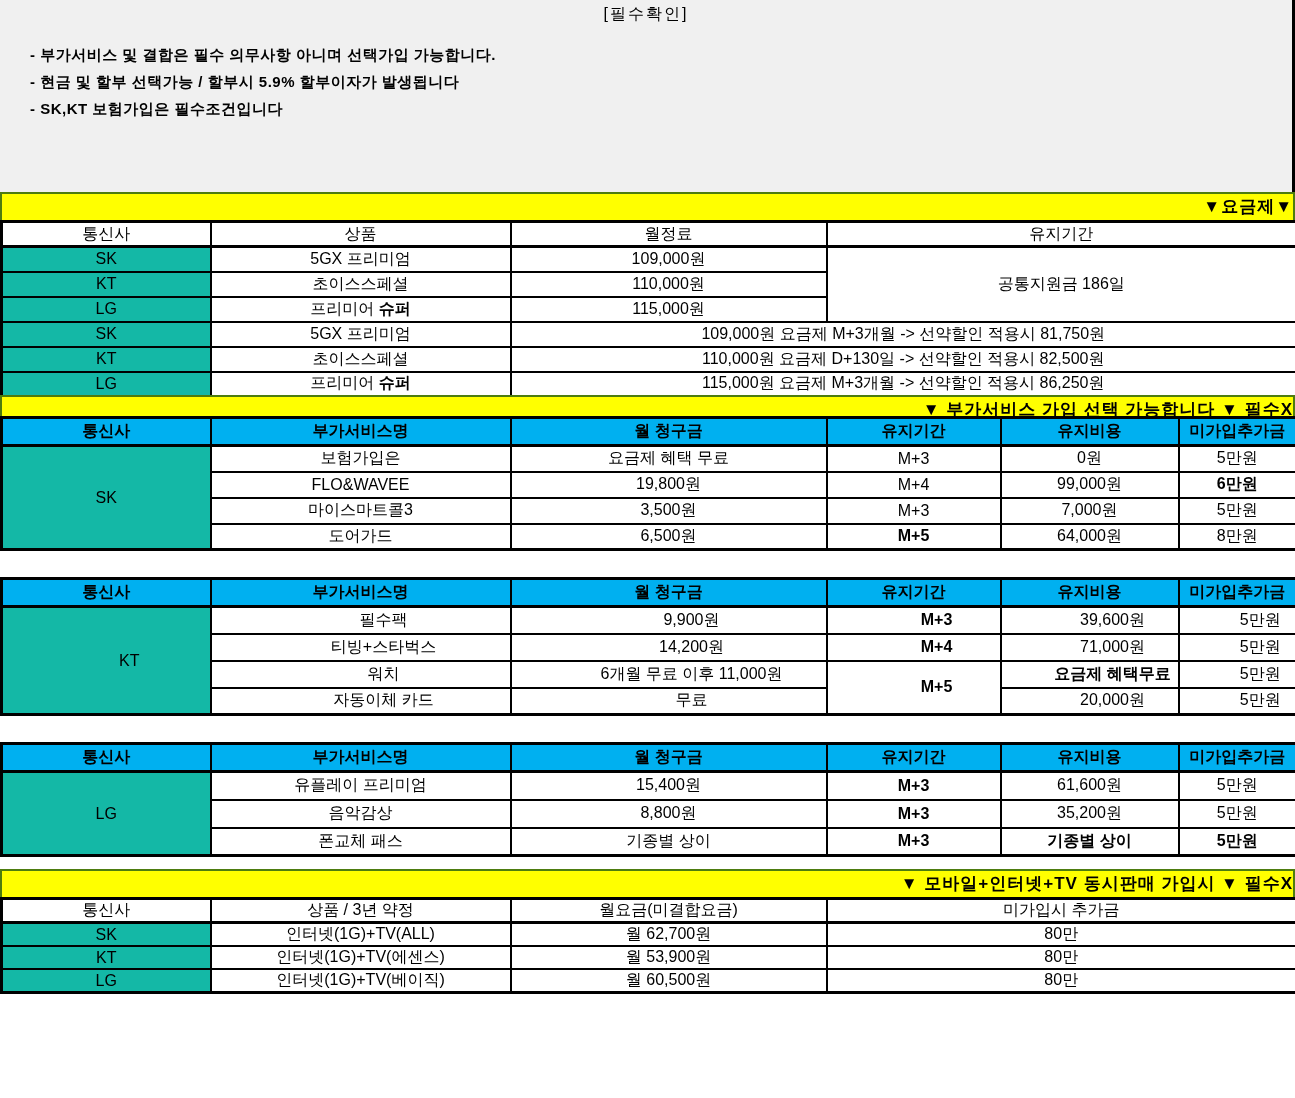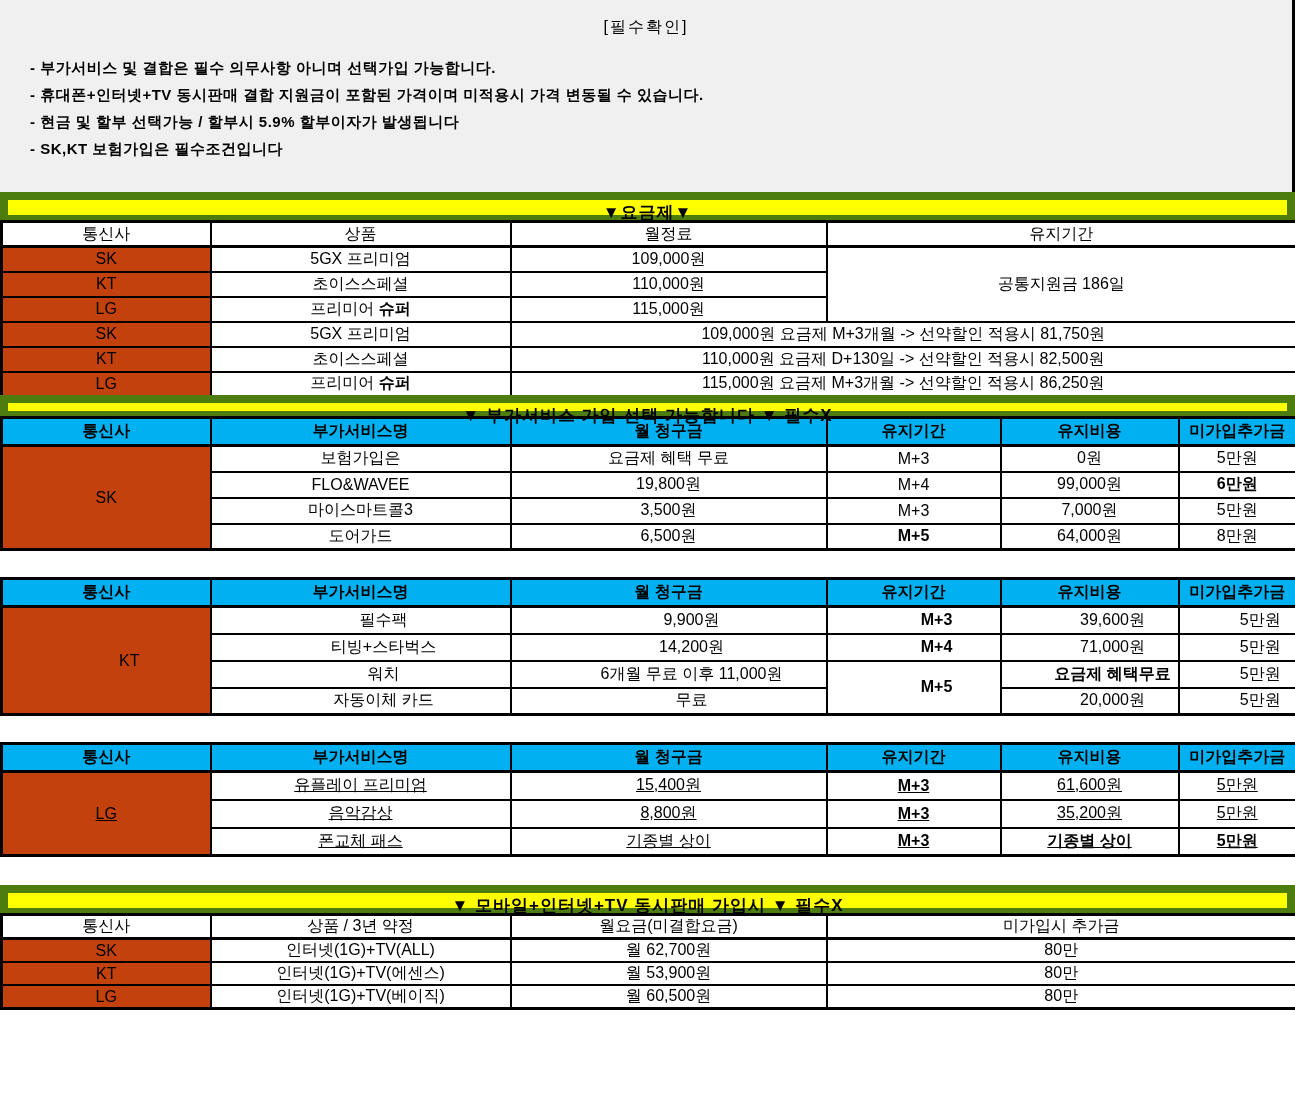--- a/index.html
+++ b/index.html
@@ -1,59 +1,58 @@
 <!DOCTYPE html>
 <html><head>
 <meta charset="utf-8">
 <style>
   html,body { margin:0; padding:0; background:#ffffff; }
   body { font-family:"Liberation Sans","DejaVu Sans",sans-serif; color:#000; }
   .sheet { width:1295px; }
 
   
   .info { background:#f0f0f0; border-right:3px solid #000; box-sizing:border-box;
-          height:192px; padding-top:17px; }
+          height:192px; padding-top:4px; }
   .info-title { text-align:center; font-size:16px; letter-spacing:2px; margin-bottom:16px; }
   .info-line { font-size:15px; line-height:27px; padding-left:30px; letter-spacing:0.5px;font-weight:bold; }
 
   
-  .banner { background:#ffff00; border:8px solid #4d7c0f; box-sizing:border-box;
-            height:31px; line-height:25px; text-align:center;
+  .banner { background:#ffff00; border:2px solid #4d7c0f; box-sizing:border-box;
+            height:31px; line-height:25px; text-align:right;
             font-weight:bold; font-size:17px; letter-spacing:1px; }
   .tight { margin-top:-3px; }
 
   
   table { border-collapse:collapse; table-layout:fixed; width:1295px;
           margin-top:-3px; border:3px solid #000; }
   td, th { border:2px solid #000; text-align:center; vertical-align:middle;
            font-size:16px; font-weight:normal; padding:0 2px; overflow:hidden;
            white-space:nowrap; box-sizing:border-box; }
   .plan-tbl td, .plan-tbl th { height:25px; }
   .addon-tbl td { height:26px; }
   .addon-tbl.kt td { height:27px;padding-left:48px; }
-  .addon-tbl.lg td { height:28px;text-decoration:underline; }
+  .addon-tbl.lg td { height:28px; }
   .bundle-tbl th { height:24px; }
   .bundle-tbl td { height:23px; }
 
   .addon-tbl th { background:#00b0f0; font-weight:bold; border-bottom:3px solid #000; height:28px; }
   .plan-tbl tr.hdr th, .bundle-tbl tr.hdr th { background:#ffffff; border-bottom:3px solid #000; }
-  .carrier { background:#c2410c; }
+  .carrier { background:#14b8a6; }
   .b { font-weight:bold;margin-top:24px; }
   .gap26 { margin-top:26px; }
-  .gap17 { margin-top:28px; }
+  .gap17 { margin-top:12px; }
 </style>
 </head>
 <body>
 
 <div class="sheet">
 
   <div class="info">
     <div class="info-title">[필수확인]</div>
     <div class="info-line">- 부가서비스 및 결합은 필수 의무사항 아니며 선택가입 가능합니다.</div>
-    <div class="info-line">- 휴대폰+인터넷+TV 동시판매 결합 지원금이 포함된 가격이며 미적용시 가격 변동될 수 있습니다.</div>
     <div class="info-line">- 현금 및 할부 선택가능 / 할부시 5.9% 할부이자가 발생됩니다</div>
     <div class="info-line">- SK,KT 보험가입은 필수조건입니다</div>
   </div>
 
   <div class="banner">▼요금제▼</div>
 
   <table class="plan-tbl">
     <colgroup>
         <col style="width:209px">
         <col style="width:300px">

